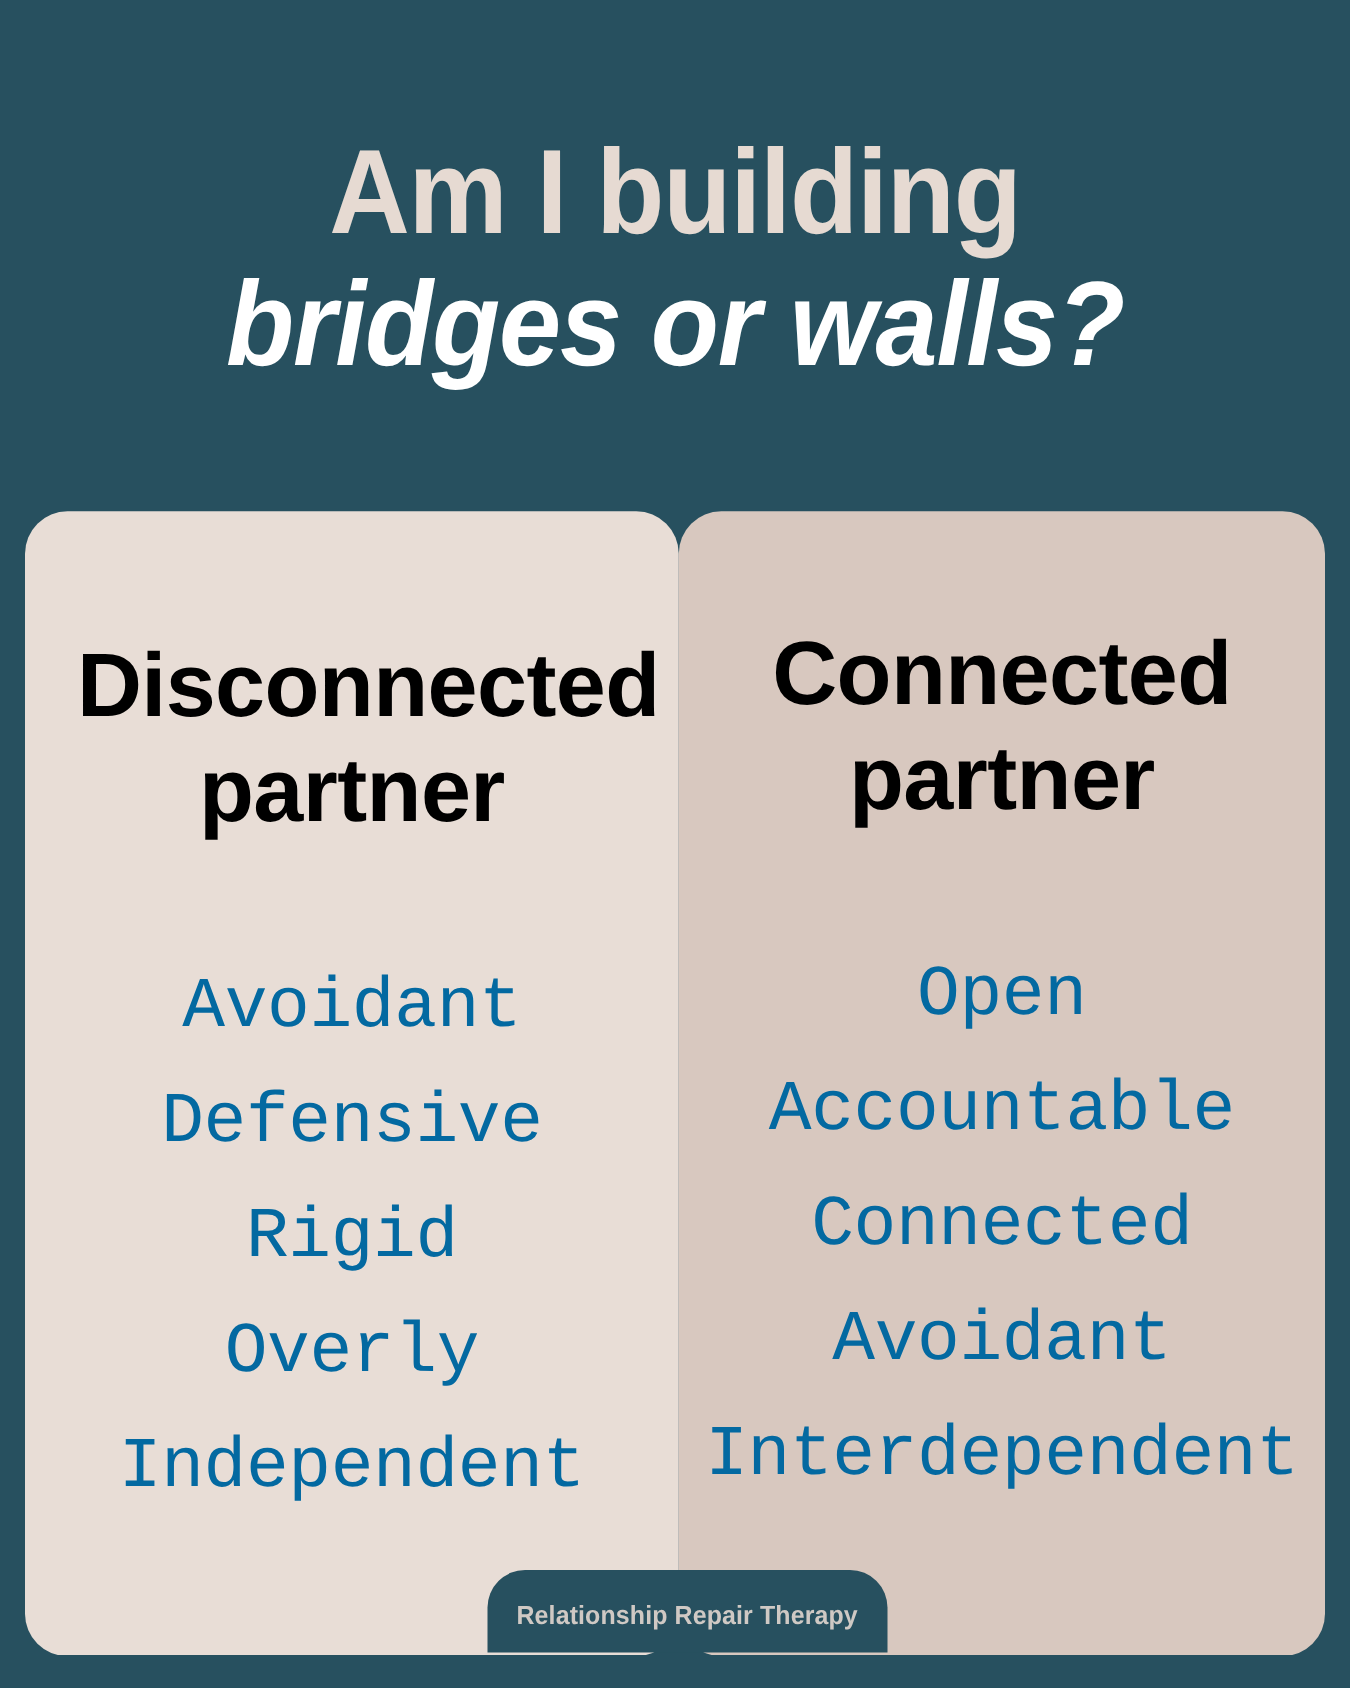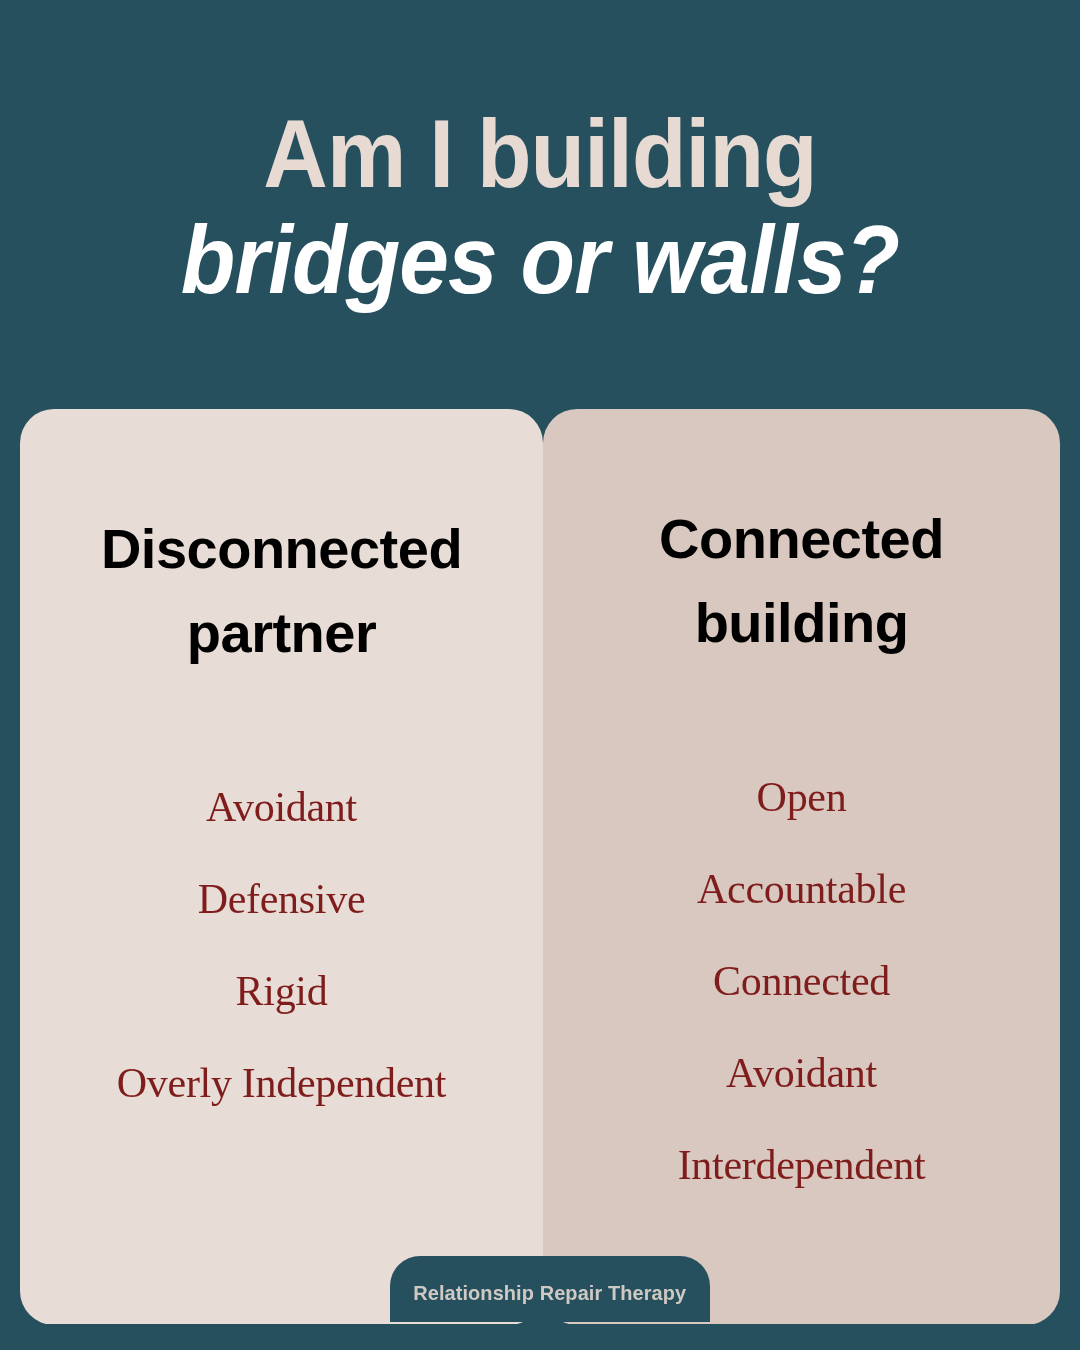--- a/index.html
+++ b/index.html
@@ -79,46 +79,46 @@
     background: #e8ddd6;
   }
   .card-right {
     width: 517px;
     background: #d8c8bf;
   }
 
   .card-heading {
     font-family: "Liberation Sans", sans-serif;
     font-weight: bold;
-    font-size: 56px;
+    font-size: 72px;
     line-height: 84px;
     color: #000000;
     text-align: center;
     letter-spacing: -0.5px;
     max-width: 440px;
   }
   .card-left .card-heading { margin-top: 98px; }
   .card-right .card-heading { margin-top: 88px; }
 
   .trait-list {
     list-style: none;
     margin: 0;
     padding: 0;
     width: 100%;
     text-align: center;
   }
   .card-left .trait-list { margin-top: 86px; }
   .card-right .trait-list { margin-top: 86px; }
 
   .trait-item {
-    font-family: Liberation Serif, serif;
+    font-family: Liberation Mono, monospace;
     font-weight: normal;
-    font-size: 42px;
+    font-size: 57px;
     line-height: 92px;
-    color: #7f1d1d;
+    color: #0369a1;
     letter-spacing: -0.3px;
   }
 
   
   .bottom-strip {
     position: absolute;
     left: 0;
     bottom: 0;
     width: 1080px;
     height: 26px;
@@ -166,21 +166,21 @@
       <div class="card-heading">Disconnected partner</div>
       <ul class="trait-list">
         <li class="trait-item">Avoidant</li>
         <li class="trait-item">Defensive</li>
         <li class="trait-item">Rigid</li>
         <li class="trait-item">Overly Independent</li>
       </ul>
     </div>
 
     <div class="card card-right">
-      <div class="card-heading">Connected building</div>
+      <div class="card-heading">Connected partner</div>
       <ul class="trait-list">
         <li class="trait-item">Open</li>
         <li class="trait-item">Accountable</li>
         <li class="trait-item">Connected</li>
         <li class="trait-item">Avoidant</li>
         <li class="trait-item">Interdependent</li>
       </ul>
     </div>
 
   </div>

